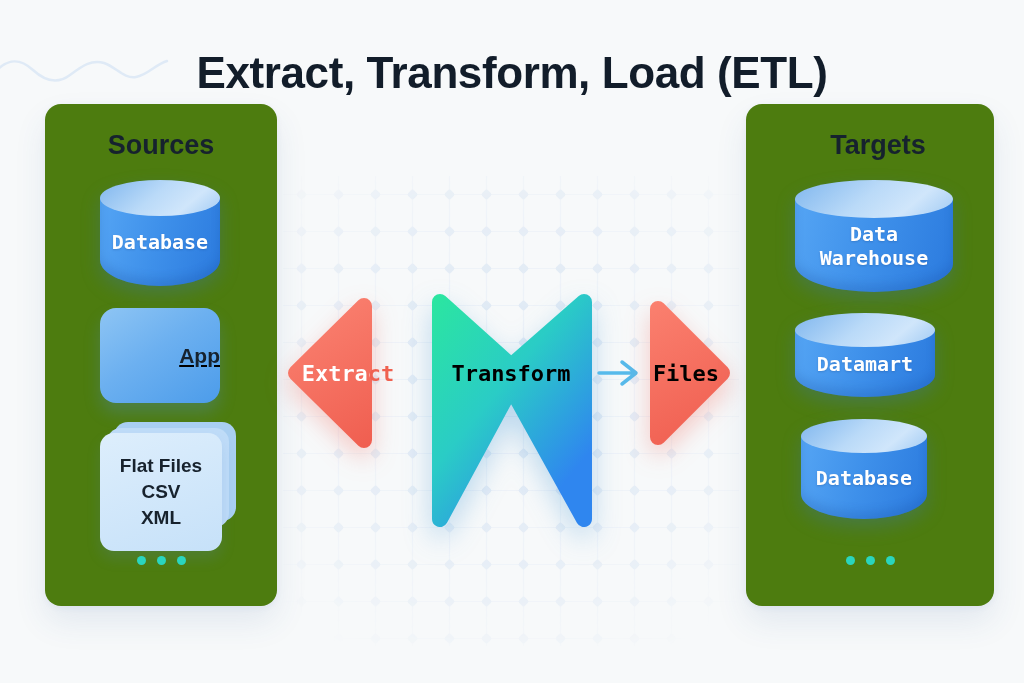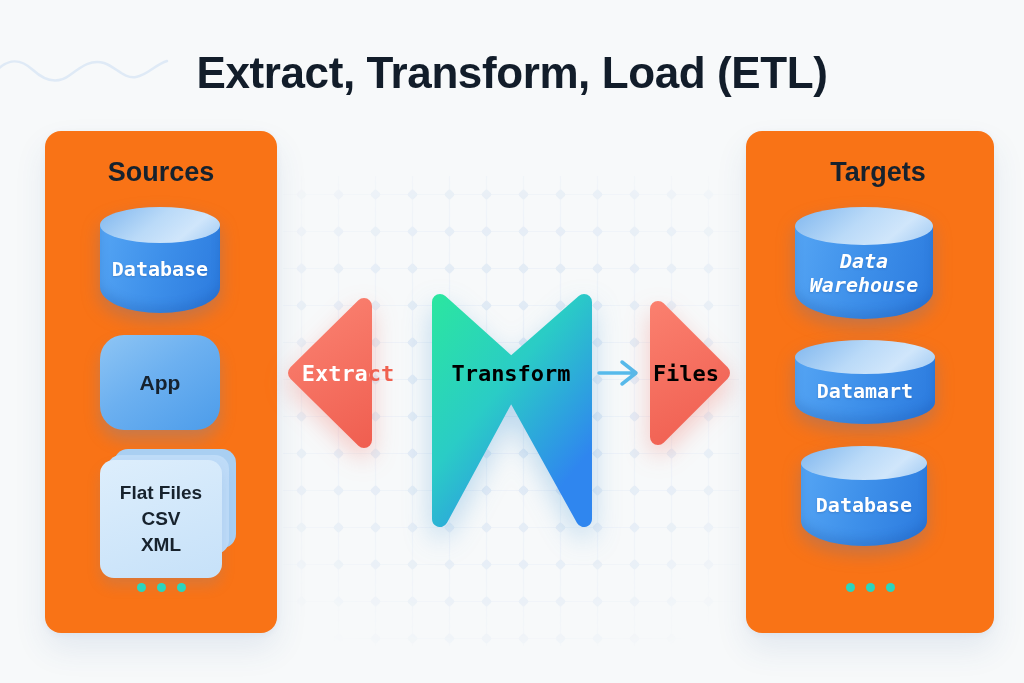--- a/index.html
+++ b/index.html
@@ -18,21 +18,21 @@
     mask-image:radial-gradient(ellipse 75% 65% at 50% 45%, rgba(0,0,0,.95), rgba(0,0,0,.45) 68%, transparent 98%);
   }
 
   .page-title{
     position:absolute;top:48px;left:0;width:1024px;margin:0;
     text-align:center;font-size:44px;font-weight:700;color:#121d2a;letter-spacing:-.4px;
   }
 
   
   .panel{
-    position:absolute;top:131px;width:232px;height:502px;background:#f97316;
+    position:absolute;top:104px;width:232px;height:502px;background:#4d7c0f;
     border-radius:16px;
     box-shadow:0 16px 32px rgba(50,90,150,.10), 0 2px 6px rgba(50,90,150,.06);
   }
   .panel.left{left:45px;}
   .panel.right{left:746px;padding-left:16px;}
   .panel h2{margin:26px 0 0;text-align:center;font-size:27px;font-weight:700;color:#16222e;}
 
   
   .cyl{position:absolute;filter:drop-shadow(0 8px 9px rgba(59,120,200,.28));}
   .cyl .cyl-top{
@@ -47,24 +47,24 @@
     display:flex;align-items:center;justify-content:center;text-align:center;
     z-index:1;padding:0 5px;box-sizing:border-box;
   }
   .cyl-label{
     font-family:"DejaVu Sans Mono", monospace;font-weight:700;font-size:20px;line-height:1.2;
     color:#ffffff;text-shadow:0 1px 2px rgba(20,60,120,.25);
   }
 
   
   .app-box{
-    position:absolute;border-radius:24px;
+    position:absolute;border-radius:16px;
     background:linear-gradient(145deg,#8ec5f4 0%,#6cb0f0 45%,#4c9cea 100%);
     box-shadow:0 10px 16px rgba(80,140,210,.28);
-    display:flex;align-items:center;justify-content:center;
+    display:flex;align-items:center;justify-content:flex-end;text-decoration:underline;
   }
   .app-label{font-size:21px;font-weight:700;color:#16222e;font-family:"Liberation Sans",sans-serif;}
 
   
   .file-stack{position:absolute;}
   .file-layer{position:absolute;border-radius:14px;}
   .file-back1{left:14px;top:-11px;width:122px;height:99px;background:#a9cff2;}
   .file-back2{left:7px;top:-5px;width:122px;height:99px;background:#bfdcf8;}
   .file-main{
     left:0;top:0;width:122px;height:118px;
@@ -174,21 +174,21 @@
     <path class="shape-coral" d="M658 309 L658 437 L722 373 Z" fill="url(#coralGrad2)" stroke="url(#coralGrad2)" stroke-width="16" stroke-linejoin="round"></path>
   </svg>
 
   <div class="flow-label extract">Extract</div>
   <div class="flow-label transform">Transform</div>
   <div class="flow-label load">Files</div>
 
   <div class="panel right">
     <h2>Targets</h2>
 
-    <div class="cyl" style="left:49px;top:76px;width:138px;height:112px;font-style:italic;">
+    <div class="cyl" style="left:49px;top:76px;width:158px;height:112px;">
       <div class="cyl-top" style="height:38px;"></div>
       <div class="cyl-body" style="top:19px;border-radius:0 0 50% 50% / 0 0 28px 28px;">
         <span class="cyl-label">Data Warehouse</span>
       </div>
     </div>
 
     <div class="cyl" style="left:49px;top:209px;width:140px;height:84px;">
       <div class="cyl-top" style="height:34px;"></div>
       <div class="cyl-body" style="top:17px;border-radius:0 0 50% 50% / 0 0 22px 22px;justify-content:center;">
         <span class="cyl-label">Datamart</span>

